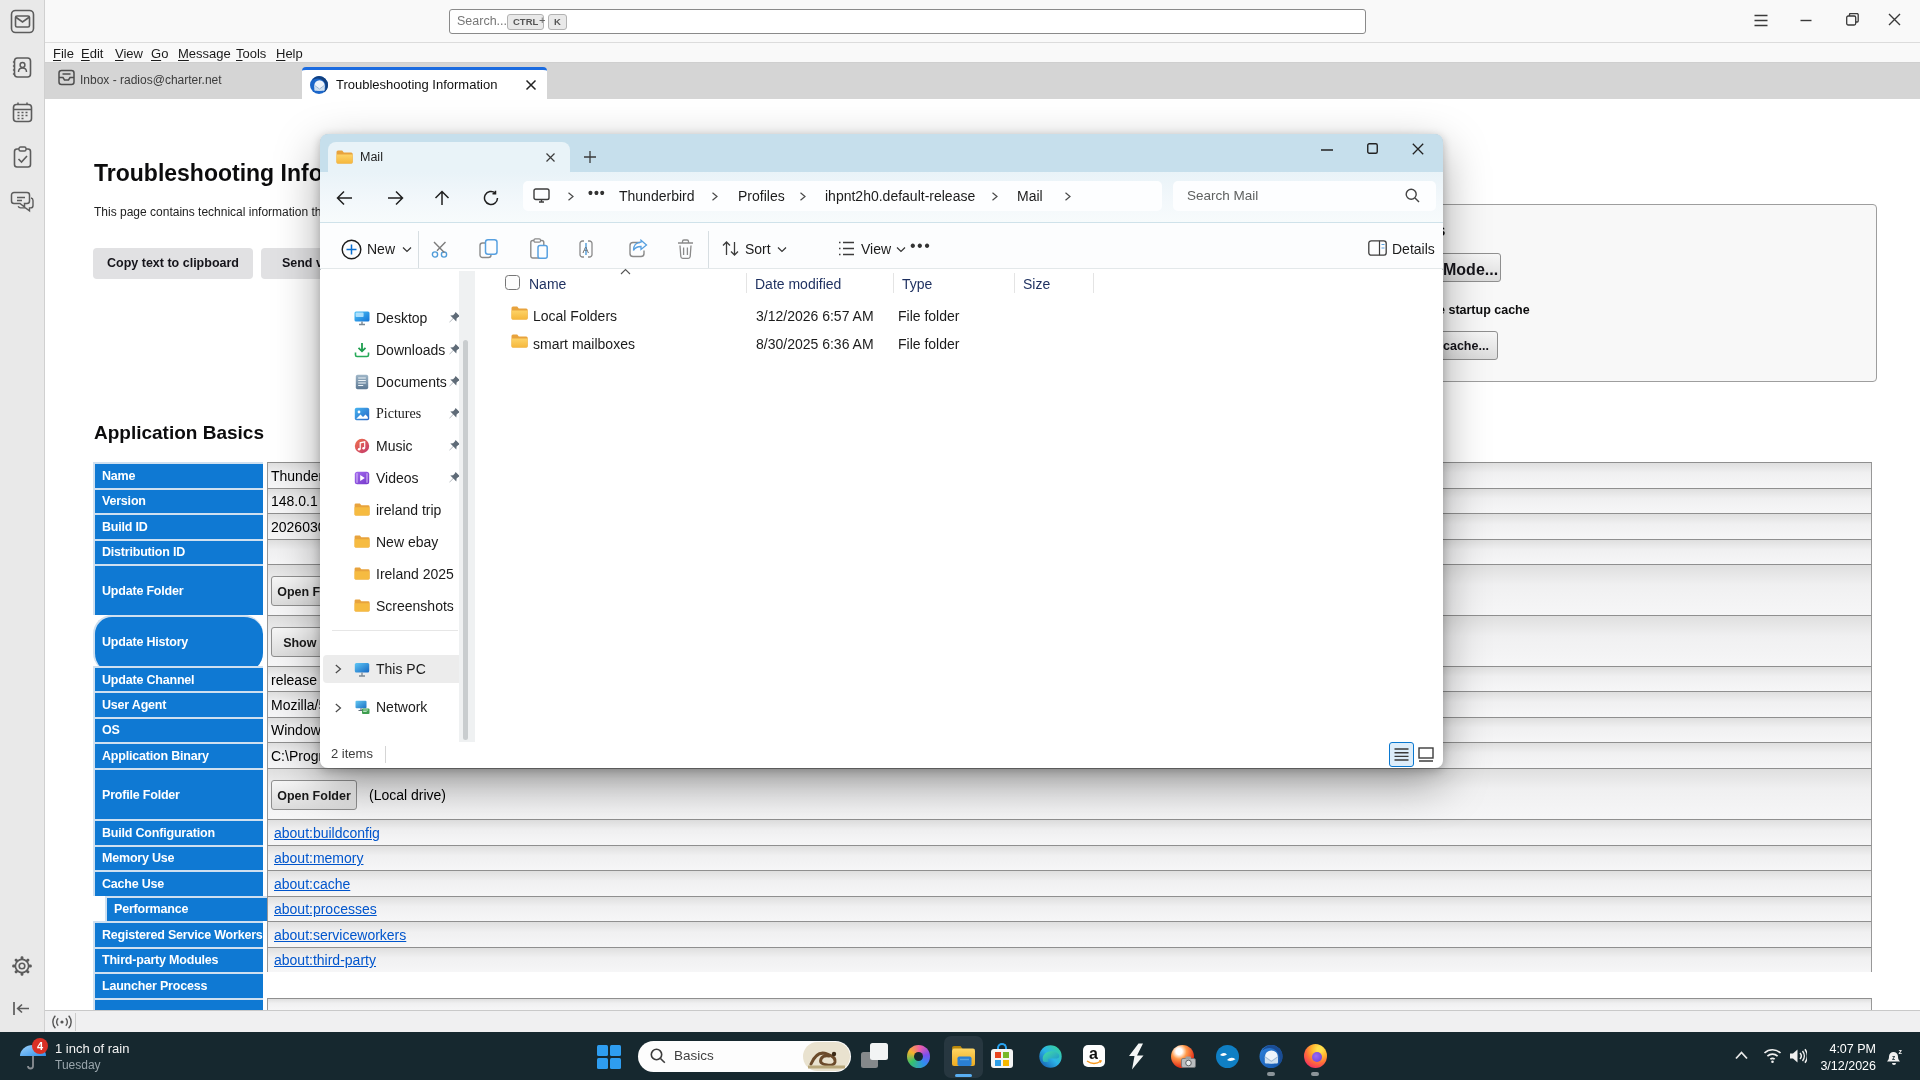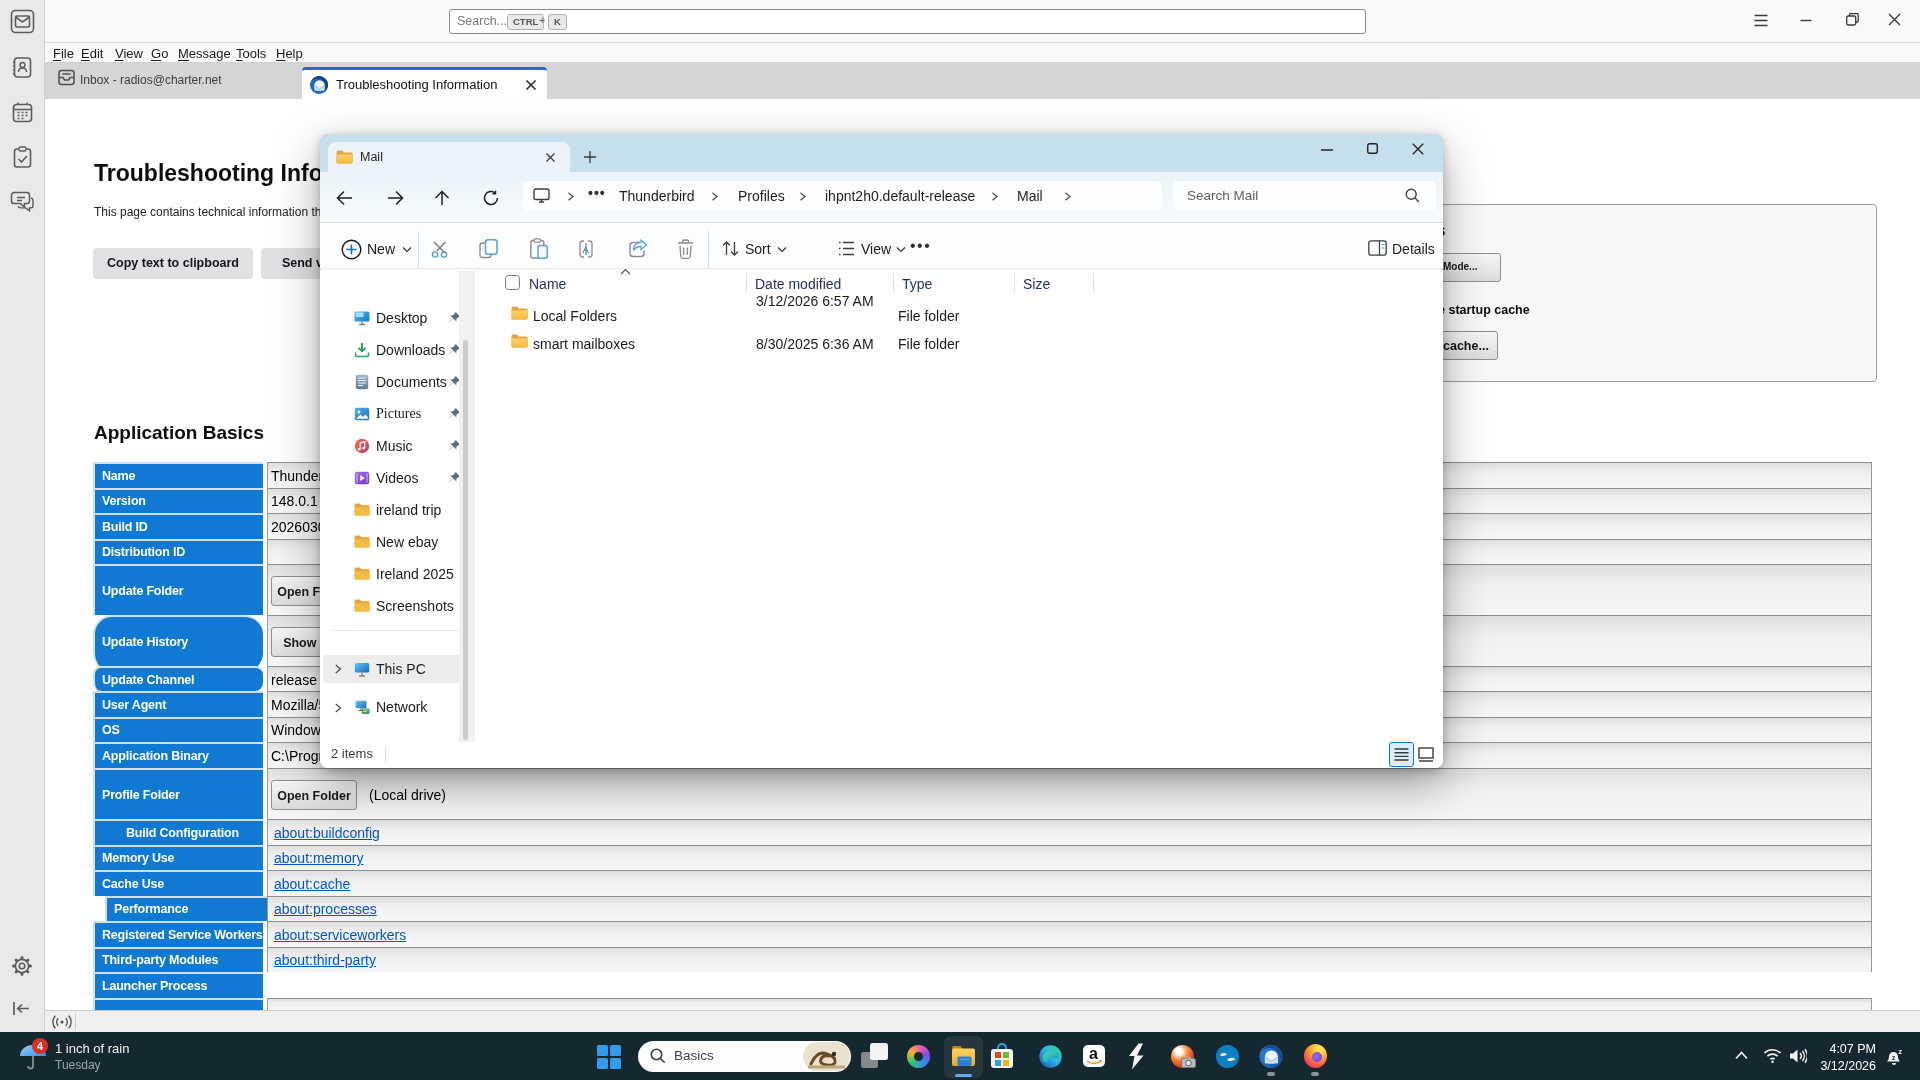--- a/index.html
+++ b/index.html
@@ -181,21 +181,21 @@
   </div>
 
   <div class="abs" id="page-h1">Troubleshooting Information</div>
   <div class="abs" id="page-p">This page contains technical information that might be useful when you're trying to solve a problem. If you are looking for answers to common questions</div>
   <div class="gbtn" style="left:93px;top:248px;width:160px;height:31px;line-height:31px;">Copy text to clipboard</div>
   <div class="gbtn" style="left:261px;top:248px;width:130px;height:31px;line-height:31px;">Send via Email</div>
   <div class="abs" id="page-h2">Application Basics</div>
   <div class="abs" id="rightbox"></div>
   <span class="abs" style="left:1436px;top:221px;font-size:17px;font-weight:bold;color:#0c0c0d;">s</span>
   <div class="tbtn" style="left:1385px;top:253px;width:116px;height:29px;"></div>
-  <span class="abs" style="left:1443px;top:261px;font-size:10px;font-weight:600;color:#15141a;">Mode...</span>
+  <span class="abs" style="left:1443px;top:261px;font-size:16px;font-weight:600;color:#15141a;">Mode...</span>
   <span class="abs" style="left:1438px;top:303px;font-size:12.5px;font-weight:bold;color:#0c0c0d;">e startup cache</span>
   <div class="tbtn" style="left:1385px;top:331px;width:113px;height:29px;"></div>
   <span class="abs" style="left:1443px;top:339px;font-size:12.5px;font-weight:600;color:#15141a;">cache...</span>
   <div class="abs" id="apptable">
     <div class="trow-label" style="top:0px;height:25.5px;">
         <span style="top:4.75px;">Name</span>
       </div>
     <div class="trow-val" style="top:0px;height:25.5px;">
         <span style="top:4.75px;">Thunderbird</span>
       </div>
@@ -220,21 +220,21 @@
       </div>
     <div class="trow-val" style="top:102px;height:51px;">
         <div class="tbtn" style="left:3px;top:10.5px;width:86px;height:30px;line-height:30px;">Open Folder</div>
       </div>
     <div class="trow-label" style="top:153px;height:57px;border-radius:19px;">
         <span style="top:17.5px;">Update History</span>
       </div>
     <div class="trow-val" style="top:153px;height:51px;">
         <div class="tbtn" style="left:3px;top:10.5px;width:150px;height:30px;line-height:30px;">Show Update History</div>
       </div>
-    <div class="trow-label" style="top:204px;height:25px;border-radius:8px;">
+    <div class="trow-label" style="top:204px;height:25px;">
         <span style="top:4.5px;">Update Channel</span>
       </div>
     <div class="trow-val" style="top:204px;height:25px;">
         <span style="top:4.5px;">release</span>
       </div>
     <div class="trow-label" style="top:229px;height:25.5px;">
         <span style="top:4.75px;">User Agent</span>
       </div>
     <div class="trow-val" style="top:229px;height:25.5px;">
         <span style="top:4.75px;">Mozilla/5.0 (Windows NT 10.0; Win64; x64; rv:148.0) Gecko/20100101 Thunderbird/148.0.1</span>
@@ -252,21 +252,21 @@
         <span style="top:5.0px;">C:\Program Files\Mozilla Thunderbird\thunderbird.exe</span>
       </div>
     <div class="trow-label" style="top:306px;height:51px;">
         <span style="top:17.5px;">Profile Folder</span>
       </div>
     <div class="trow-val" style="top:306px;height:51px;">
         <div class="tbtn" style="left:3px;top:10.5px;width:86px;height:30px;line-height:30px;">Open Folder</div>
         <span style="left:101px;top:17.5px;">(Local drive)</span>
       </div>
     <div class="trow-label" style="top:357px;height:25.5px;">
-        <span style="top:4.75px;margin-left:24px;">Build Configuration</span>
+        <span style="top:4.75px;">Build Configuration</span>
       </div>
     <div class="trow-val" style="top:357px;height:25.5px;">
         <span style="top:4.75px;">
           <span class="tlink">about:buildconfig</span>
         </span>
       </div>
     <div class="trow-label" style="top:382.5px;height:25.5px;">
         <span style="top:4.75px;">Memory Use</span>
       </div>
     <div class="trow-val" style="top:382.5px;height:25.5px;">
@@ -466,21 +466,21 @@
 <path d="M0.5 2 a1.5 1.5 0 0 1 1.5-1.5 h4.2 l1.6 2 h7.4 a1.5 1.5 0 0 1 1.5 1.5 v8 a1.5 1.5 0 0 1-1.5 1.5 h-13.2 a1.5 1.5 0 0 1-1.5-1.5 z" fill="#e8a33d"></path>
 <path d="M0.5 4.5 h16 v7.5 a1.5 1.5 0 0 1-1.5 1.5 h-13 a1.5 1.5 0 0 1-1.5-1.5 z" fill="url(#fgf1)"></path>
 <defs>
             <linearGradient id="fgf1" x1="0" y1="0" x2="0" y2="1">
               <stop offset="0" stop-color="#fdd367"></stop>
               <stop offset="1" stop-color="#f5b73c"></stop>
             </linearGradient>
           </defs>
 </svg>
 <span class="exp-txt" style="left:213px;top:174px;">Local Folders</span>
-<span class="exp-txt" style="left:436px;top:159px;">3/12/2026 6:57 AM</span>
+<span class="exp-txt" style="left:436px;top:174px;">3/12/2026 6:57 AM</span>
 <span class="exp-txt" style="left:578px;top:174px;">File folder</span>
 <svg class="abs" style="left:191px;top:200px;" width="17" height="14" viewBox="0 0 17 14">
 <path d="M0.5 2 a1.5 1.5 0 0 1 1.5-1.5 h4.2 l1.6 2 h7.4 a1.5 1.5 0 0 1 1.5 1.5 v8 a1.5 1.5 0 0 1-1.5 1.5 h-13.2 a1.5 1.5 0 0 1-1.5-1.5 z" fill="#e8a33d"></path>
 <path d="M0.5 4.5 h16 v7.5 a1.5 1.5 0 0 1-1.5 1.5 h-13 a1.5 1.5 0 0 1-1.5-1.5 z" fill="url(#fgf2)"></path>
 <defs>
             <linearGradient id="fgf2" x1="0" y1="0" x2="0" y2="1">
               <stop offset="0" stop-color="#fdd367"></stop>
               <stop offset="1" stop-color="#f5b73c"></stop>
             </linearGradient>
           </defs>

